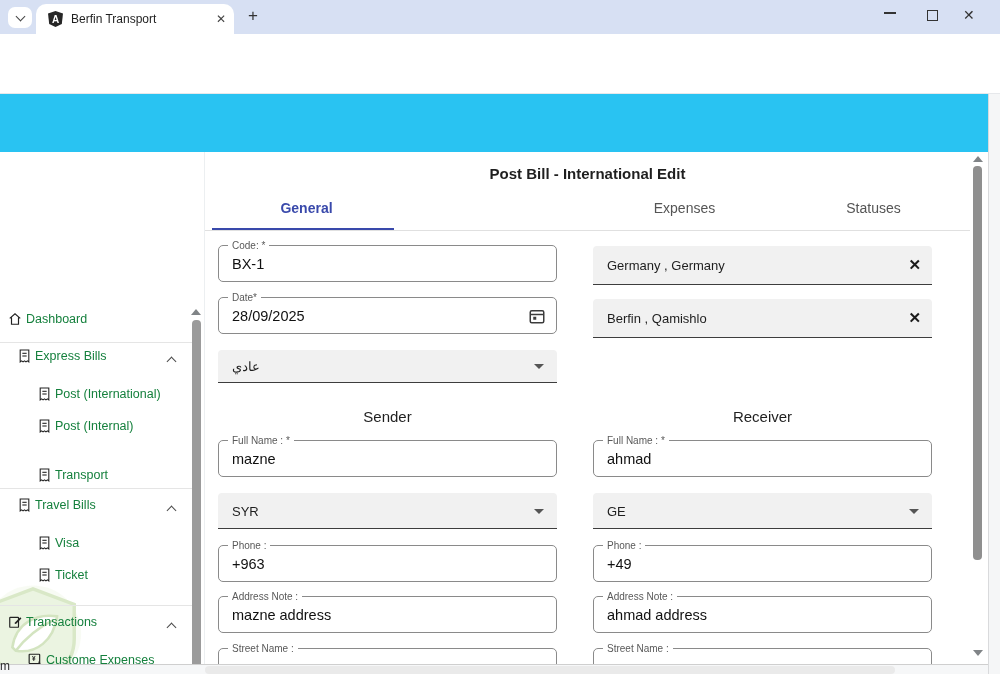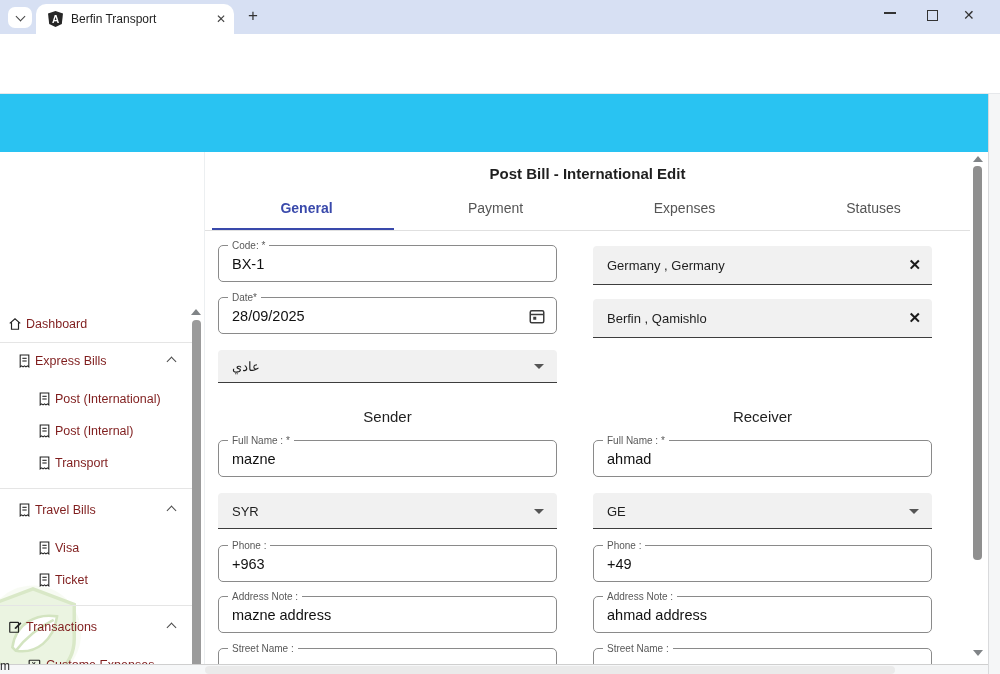--- a/index.html
+++ b/index.html
@@ -36,21 +36,21 @@
   
   #app-header { left:0; top:94px; width:988px; height:58px; background:#29c3f2; }
   .burger { left:25px; top:114px; width:21px; }
   .burger div { height:2.2px; background:#16262e; margin-bottom:4.6px; }
   #app-title { left:57px; top:112px; font-size:17px; font-weight:bold; color:#132630; }
   #admin-label { left:910px; top:116px; font-size:13.5px; color:#13262e; }
   .person-icon { left:952px; top:113px; }
 
   
   #sidebar { left:0; top:152px; width:205px; height:522px; background:#fff; border-right:1px solid #eceff1; overflow:hidden; }
-  .side-item { position:absolute; left:0; height:24px; display:flex; align-items:center; gap:4px; font-size:12.5px; color:#7f1d1d; }
+  .side-item { position:absolute; left:0; height:24px; display:flex; align-items:flex-start; gap:4px; font-size:12.5px; color:#15803d; }
   .side-item svg { flex:0 0 auto; }
   .divider { position:absolute; left:0; width:192px; height:1px; background:#e5e5e5; }
   .chev-up { position:absolute; width:7px; height:7px; border-left:1.5px solid #4a4a4a; border-top:1.5px solid #4a4a4a; transform:rotate(45deg); }
   .sb-scroll-thumb { position:absolute; left:192px; width:9px; border-radius:4px; background:#9b9b9b; }
   .tri { width:0; height:0; position:absolute; }
   .tri-up { border-left:5px solid transparent; border-right:5px solid transparent; border-bottom:6px solid #808487; }
   .tri-down { border-left:5px solid transparent; border-right:5px solid transparent; border-top:6px solid #808487; }
 
   #watermark { position:absolute; left:-22px; top:430px; width:150px; height:120px; opacity:.38; }
 
@@ -224,21 +224,21 @@
     <span>Post (International)</span>
   </div>
   <div class="side-item" style="left:38px;top:267px;">
     <svg width="13" height="14" viewBox="0 0 24 26">
         <path d="M4 2h16v22l-2.6-2-2.7 2-2.7-2-2.7 2-2.7-2L4 24z" fill="none" stroke="#222" stroke-width="2"></path>
         <line x1="8" y1="8" x2="16" y2="8" stroke="#222" stroke-width="2"></line>
         <line x1="8" y1="13" x2="16" y2="13" stroke="#222" stroke-width="2"></line>
       </svg>
     <span>Post (Internal)</span>
   </div>
-  <div class="side-item" style="left:38px;top:299px;">
+  <div class="side-item" style="left:38px;top:316px;">
     <svg width="13" height="14" viewBox="0 0 24 26">
         <path d="M4 2h16v22l-2.6-2-2.7 2-2.7-2-2.7 2-2.7-2L4 24z" fill="none" stroke="#222" stroke-width="2"></path>
         <line x1="8" y1="8" x2="16" y2="8" stroke="#222" stroke-width="2"></line>
         <line x1="8" y1="13" x2="16" y2="13" stroke="#222" stroke-width="2"></line>
       </svg>
     <span>Transport</span>
   </div>
   <div class="divider" style="top:336px;"></div>
 
   <div class="side-item" style="left:18px;top:346px;">
@@ -289,21 +289,20 @@
 
   <div class="tri tri-up" style="left:191px;top:157px;"></div>
   <div class="sb-scroll-thumb" style="top:168px;height:372px;"></div>
 
 </div>
 
 <div class="abs" id="main">
   <div id="page-title">Post Bill - International Edit</div>
 
   <div class="tab-cell active" style="left:7px;">General</div>
-  <div class="tab-cell" style="left:196px;">Payment</div>
   <div class="tab-cell" style="left:385px;">Expenses</div>
   <div class="tab-cell" style="left:574px;">Statuses</div>
   <div id="tab-underline"></div>
   <div id="tabs-divider"></div>
 
   <div class="of" style="left:13px;top:93px;width:339px;height:37px;">
     <span class="lb">Code: *</span>
     <span class="vl">BX-1</span>
   </div>
   <div class="ff" style="left:388px;top:94px;width:339px;height:39px;">

